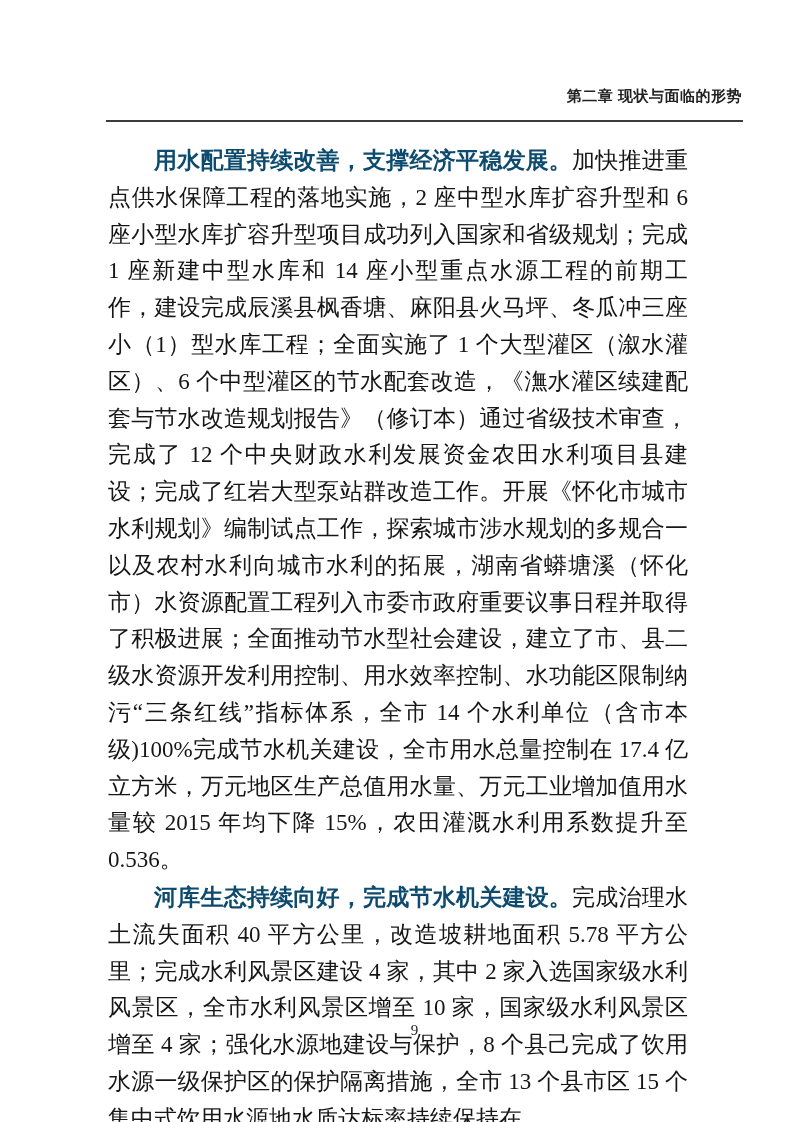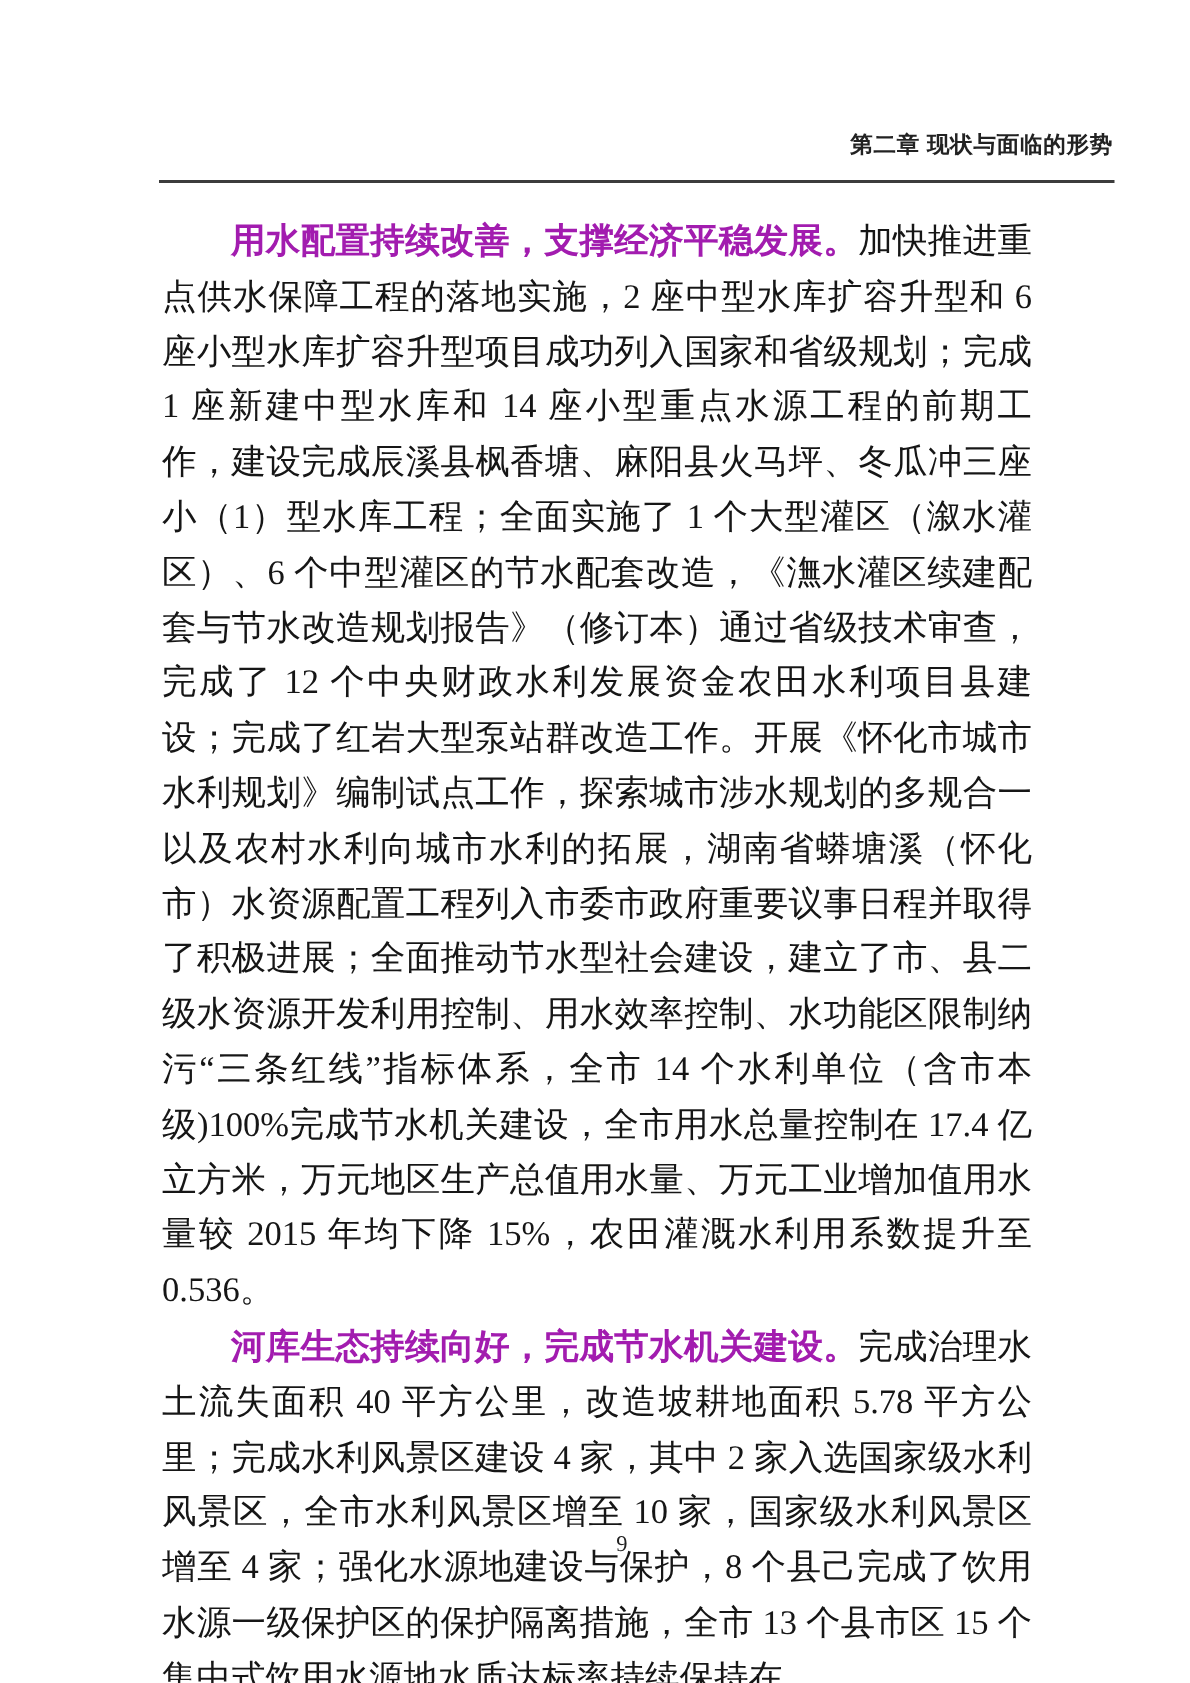--- a/index.html
+++ b/index.html
@@ -48,21 +48,21 @@
     text-justify: inter-ideograph;
   }
   .content p {
     margin: 0;
     padding: 0;
     text-indent: 2em;
   }
   .lead {
     font-weight: 700;
     font-family: "Liberation Sans", "DejaVu Sans", sans-serif;
-    color: #a21caf;
+    color: #0c4a6e;
   }
   .pagenum {
     position: absolute;
     top: 1022px;
     left: 0;
     right: 0;
     text-align: center;
     font-size: 15px;
     color: #222222;
   }

